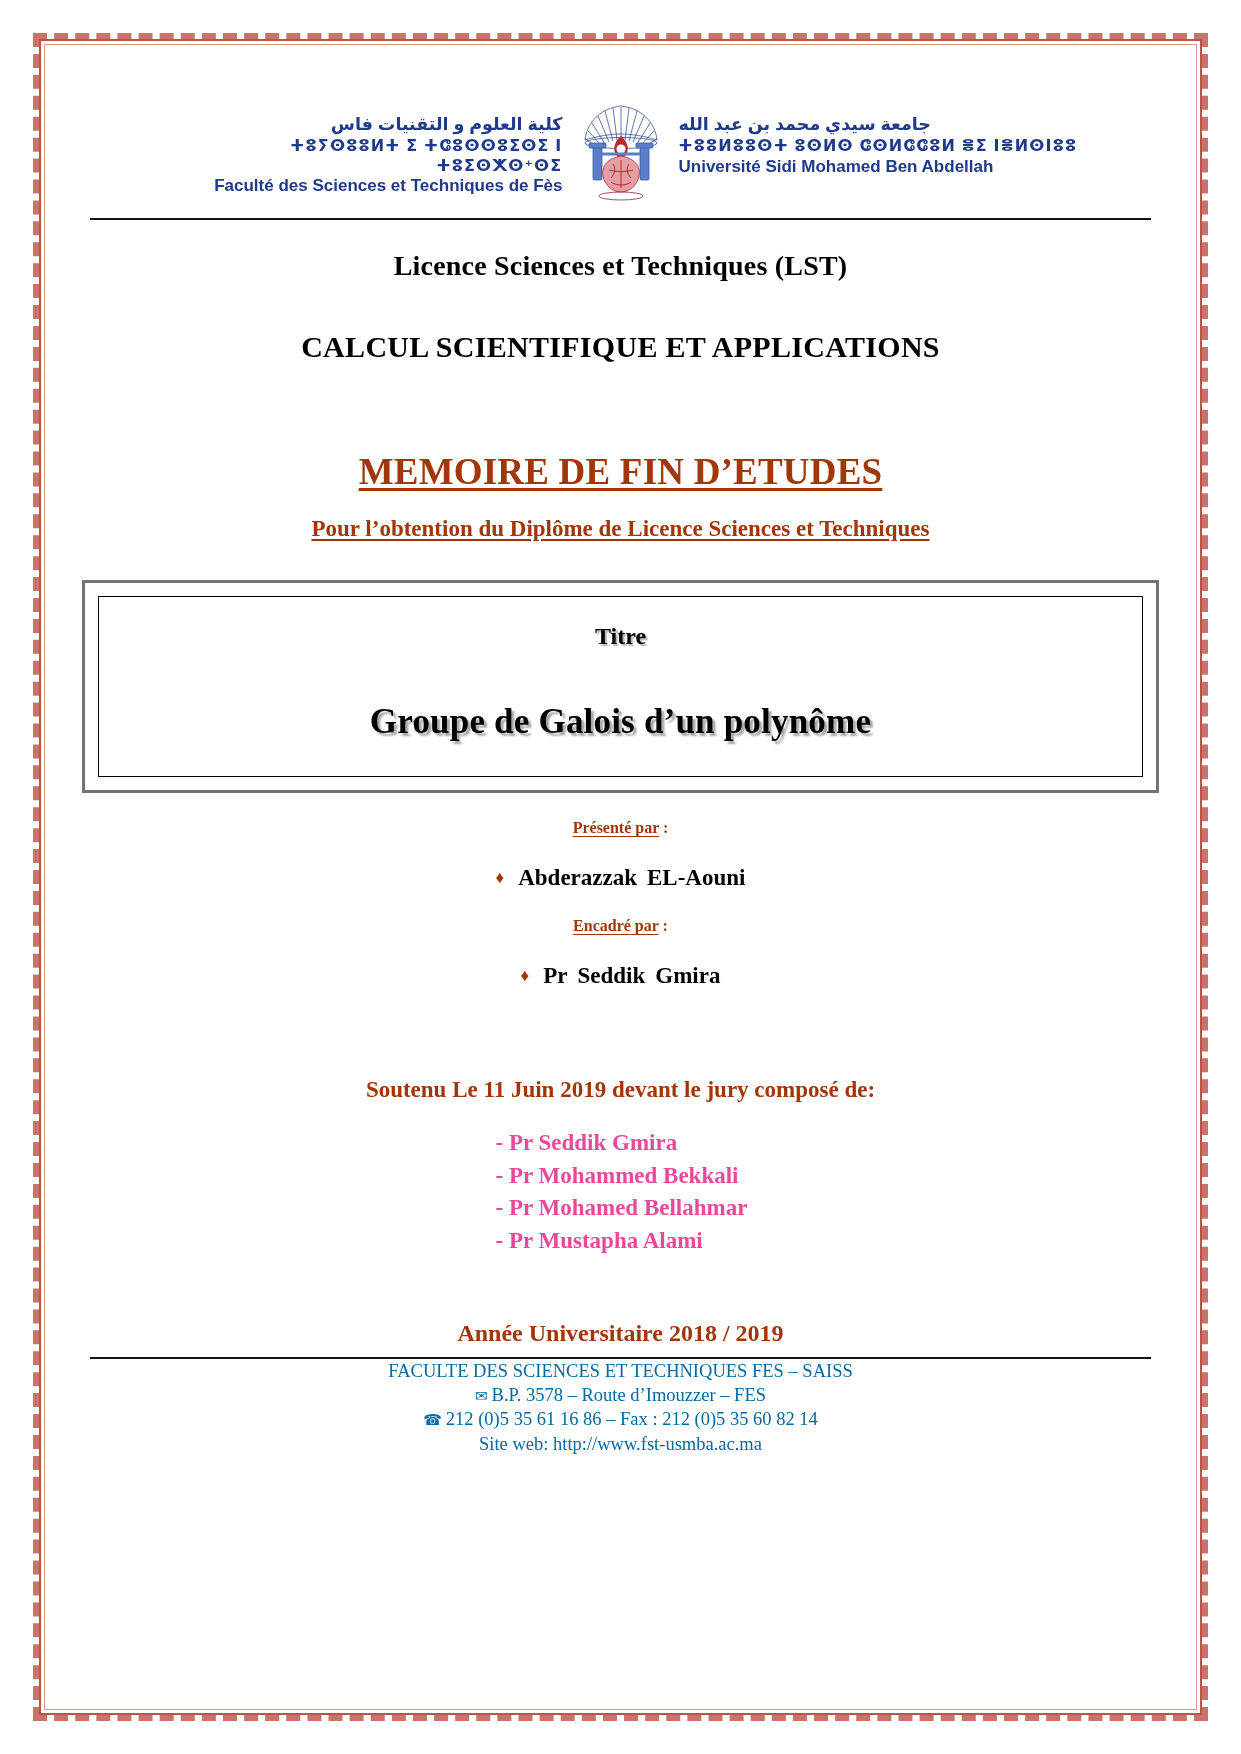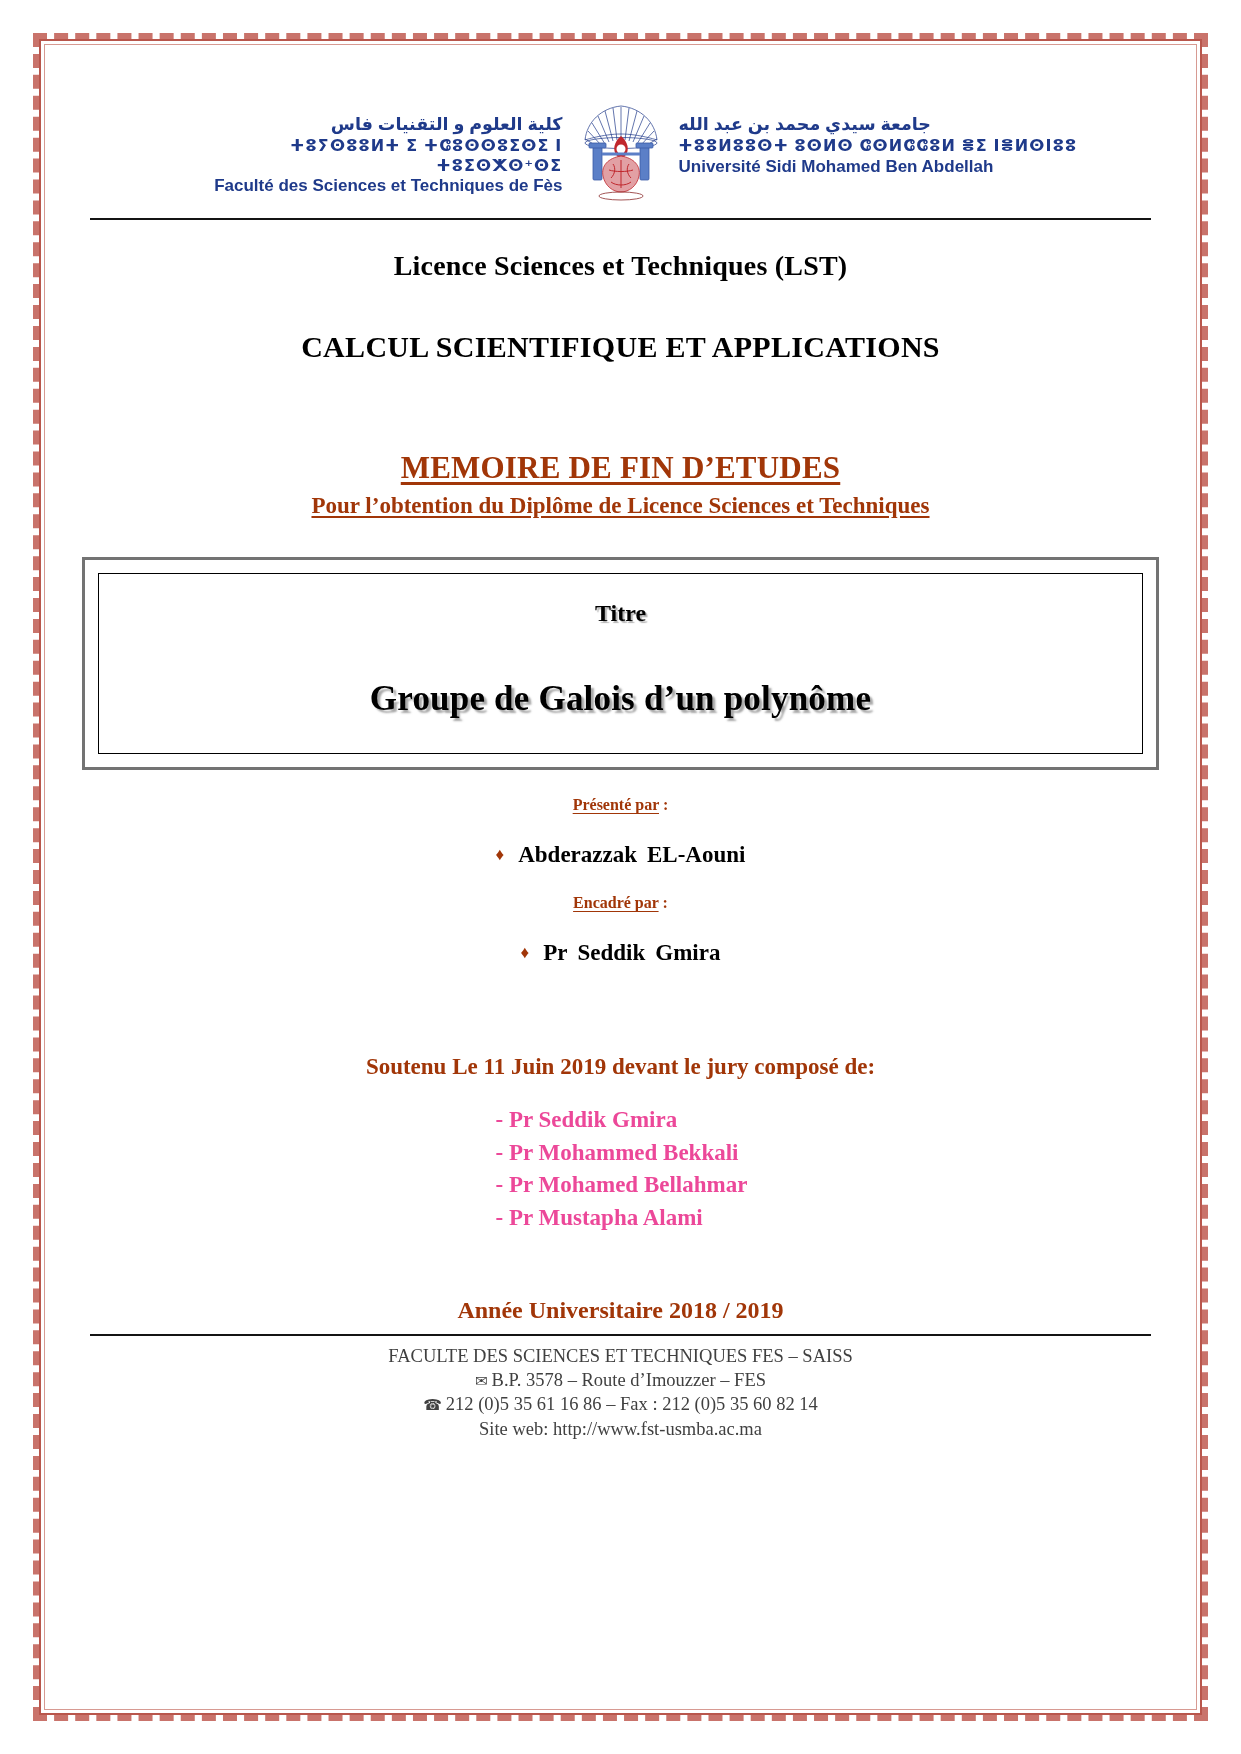--- a/index.html
+++ b/index.html
@@ -127,35 +127,36 @@
     text-align: center;
     font-size: 30px;
     font-weight: bold;
     margin-top: 48px;
     letter-spacing: 0.3px;
   }
 
   .memoire-wrap { text-align: center; margin-top: 86px; }
   .memoire {
     display: inline-block;
-    font-size: 31px;
+    font-size: 37px;
     font-weight: bold;
     color: #a13608;
     text-decoration: underline;
     text-underline-offset: 4px;
     letter-spacing: 0.2px;
   }
   .pour-wrap { text-align: center; margin-top: 7px; }
   .pour {
     display: inline-block;
     font-size: 23px;
     font-weight: bold;
     color: #a13608;
     text-decoration: underline;
     text-underline-offset: 3px;
+    margin-top: 16px;
   }
 
   
   .title-box {
     margin: 38px 22px 0 22px;
     border: 3px solid #737373;
     padding: 13px;
     background: #ffffff;
   }
   .title-box-inner {
@@ -234,24 +235,24 @@
     text-align: center;
     font-size: 24px;
     font-weight: bold;
     color: #a13608;
     margin-top: 62px;
   }
 
   
   .footer {
     text-align: center;
-    margin-top: 8px;
+    margin-top: 0;
     font-size: 18.5px;
     line-height: 1.32;
-    color: #404040;
+    color: #0369a1;
   }
   .footer-line { white-space: nowrap; }
   .glyph {
     font-family: "DejaVu Sans", sans-serif;
     font-size: 15px;
     margin-right: 4px;
   }
 </style>
 </head>
 <body>

